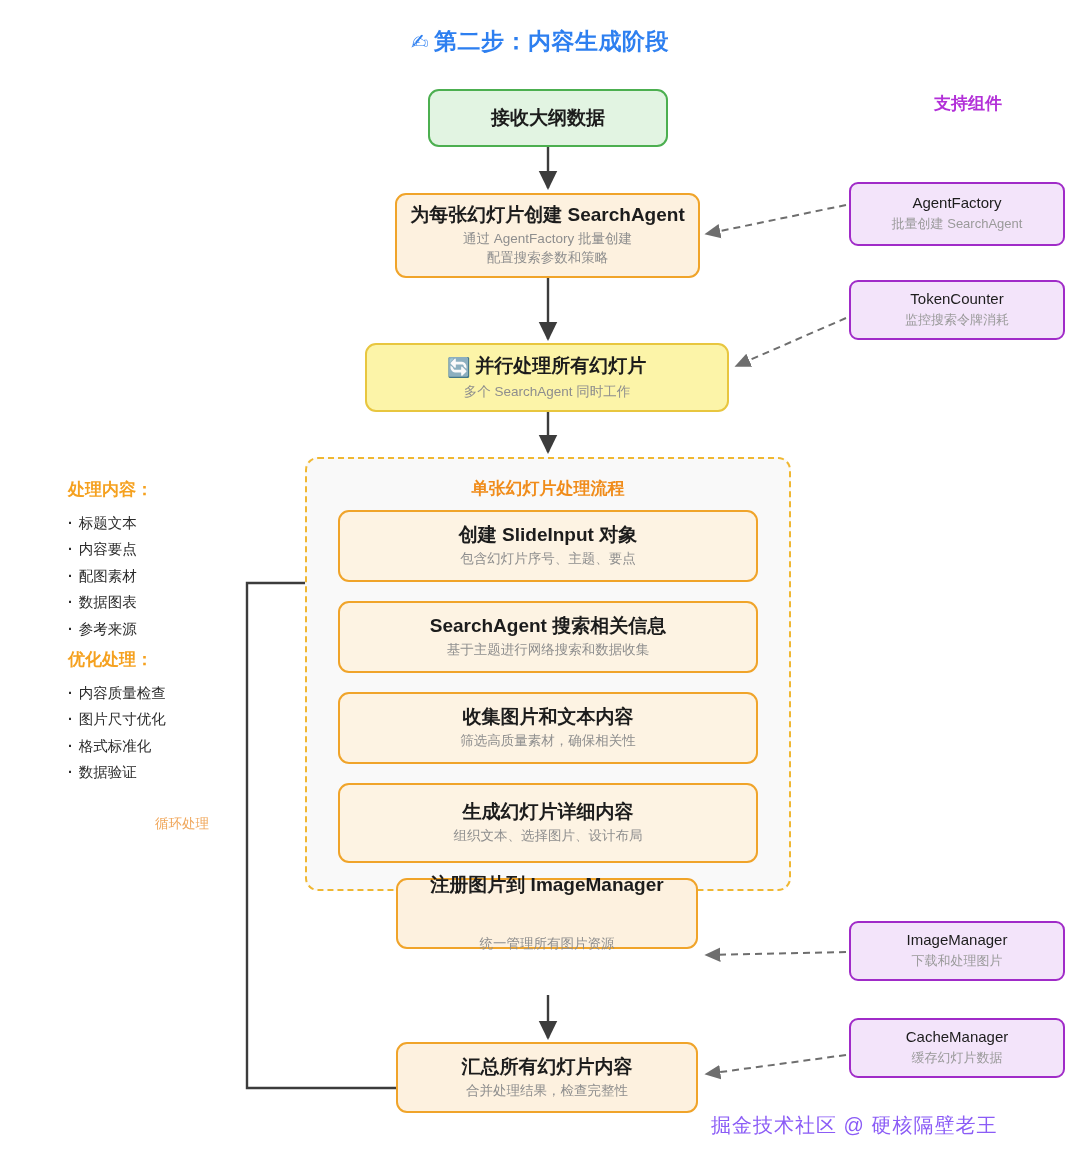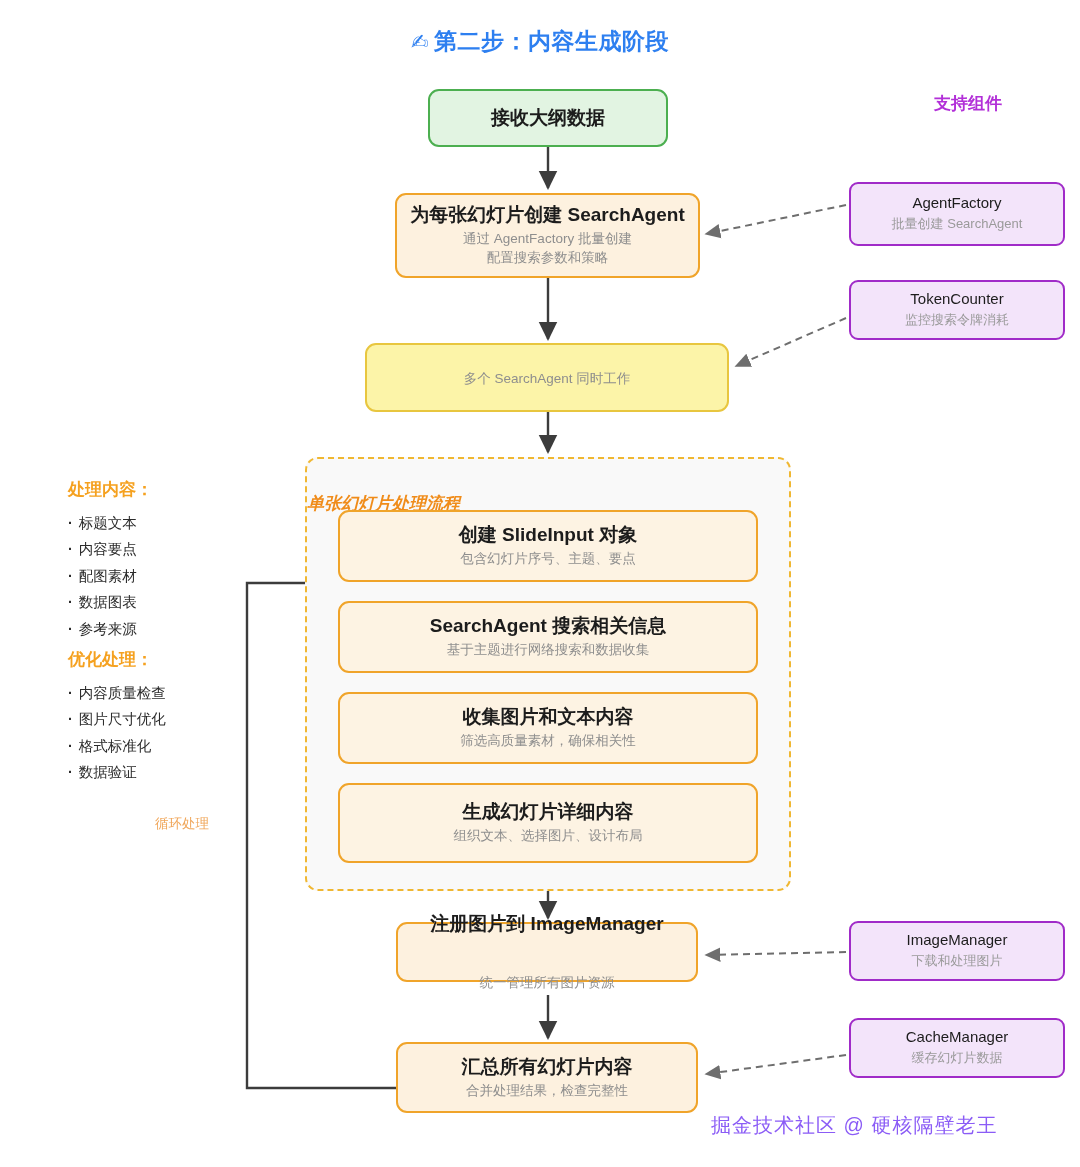--- a/index.html
+++ b/index.html
@@ -114,26 +114,26 @@
   .group-box {
     position: absolute;
     box-sizing: border-box;
     border: 2.5px dashed #f0b731;
     border-radius: 13px;
     background: #f9f9f9;
   }
   .group-title {
     position: absolute;
     left: 0;
-    top: 33px;
+    top: 18px;
     width: 100%;
+    text-align: center;
     font-size: 17px;
     font-weight: bold;
     color: #f08c1a;
-    font-style: italic;
   }
 
   
   .support-title {
     position: absolute;
     font-size: 17px;
     font-weight: bold;
     color: #b22fd8;
     width: 220px;
     text-align: center;
@@ -226,20 +226,23 @@
     <div class="t">接收大纲数据</div>
   </div>
 
   <div class="node orange" style="left:395px; top:193px; width:305px; height:85px;">
     <div class="t">为每张幻灯片创建 SearchAgent</div>
     <div class="s">通过 AgentFactory 批量创建</div>
     <div class="s" style="margin-top:0;">配置搜索参数和策略</div>
   </div>
 
   <div class="node yellow" style="left:365px; top:343px; width:364px; height:69px;">
+    <div class="t">
+      <span class="icon-spin">🔄</span><span>并行处理所有幻灯片</span>
+    </div>
     <div class="s">多个 SearchAgent 同时工作</div>
   </div>
 
   <div class="group-box" style="left:305px; top:457px; width:486px; height:434px;">
     <div class="group-title">单张幻灯片处理流程</div>
   </div>
 
   <div class="node inner" style="left:338px; top:510px; width:420px; height:72px;">
     <div class="t">创建 SlideInput 对象</div>
     <div class="s">包含幻灯片序号、主题、要点</div>
@@ -253,21 +256,21 @@
   <div class="node inner" style="left:338px; top:692px; width:420px; height:72px;">
     <div class="t">收集图片和文本内容</div>
     <div class="s">筛选高质量素材，确保相关性</div>
   </div>
 
   <div class="node inner" style="left:338px; top:783px; width:420px; height:80px;">
     <div class="t">生成幻灯片详细内容</div>
     <div class="s">组织文本、选择图片、设计布局</div>
   </div>
 
-  <div class="node orange" style="left:396px; top:922px; width:302px; height:60px;gap:35px;">
+  <div class="node orange" style="left:396px; top:878px; width:302px; height:71px;gap:35px;">
     <div class="t">注册图片到 ImageManager</div>
     <div class="s">统一管理所有图片资源</div>
   </div>
 
   <div class="node purple" style="left:849px; top:182px; width:216px; height:64px;">
     <div class="t">AgentFactory</div>
     <div class="s">批量创建 SearchAgent</div>
   </div>
 
   <div class="node orange" style="left:396px; top:1042px; width:302px; height:71px;">

